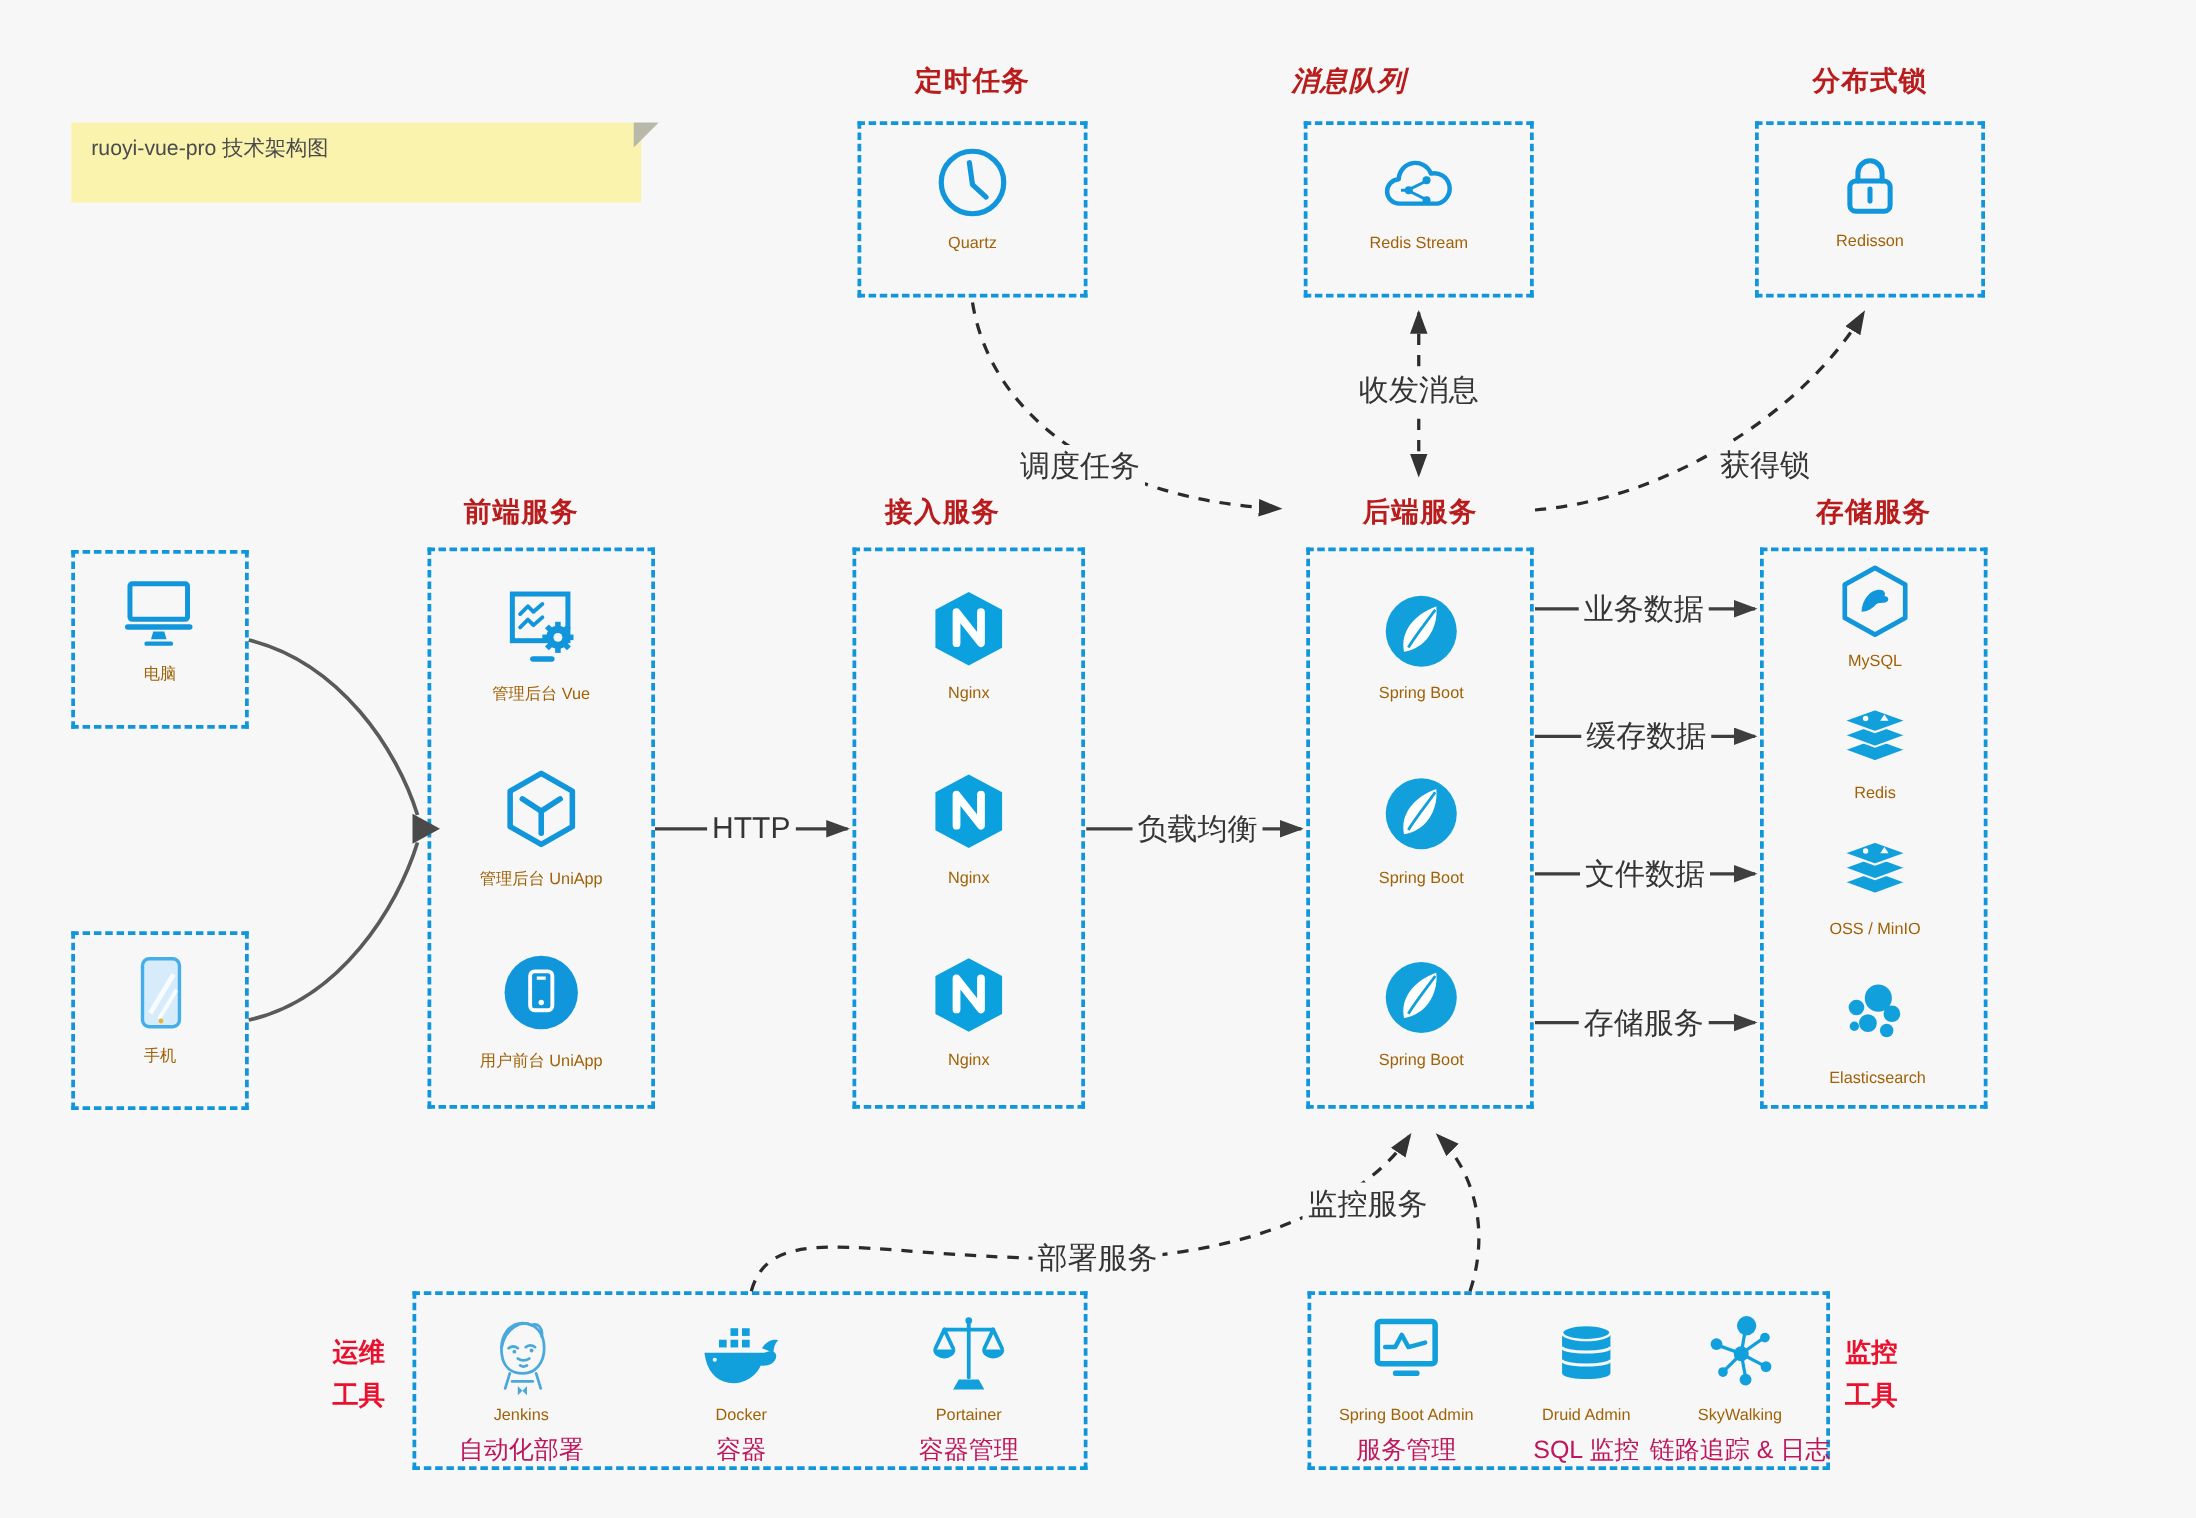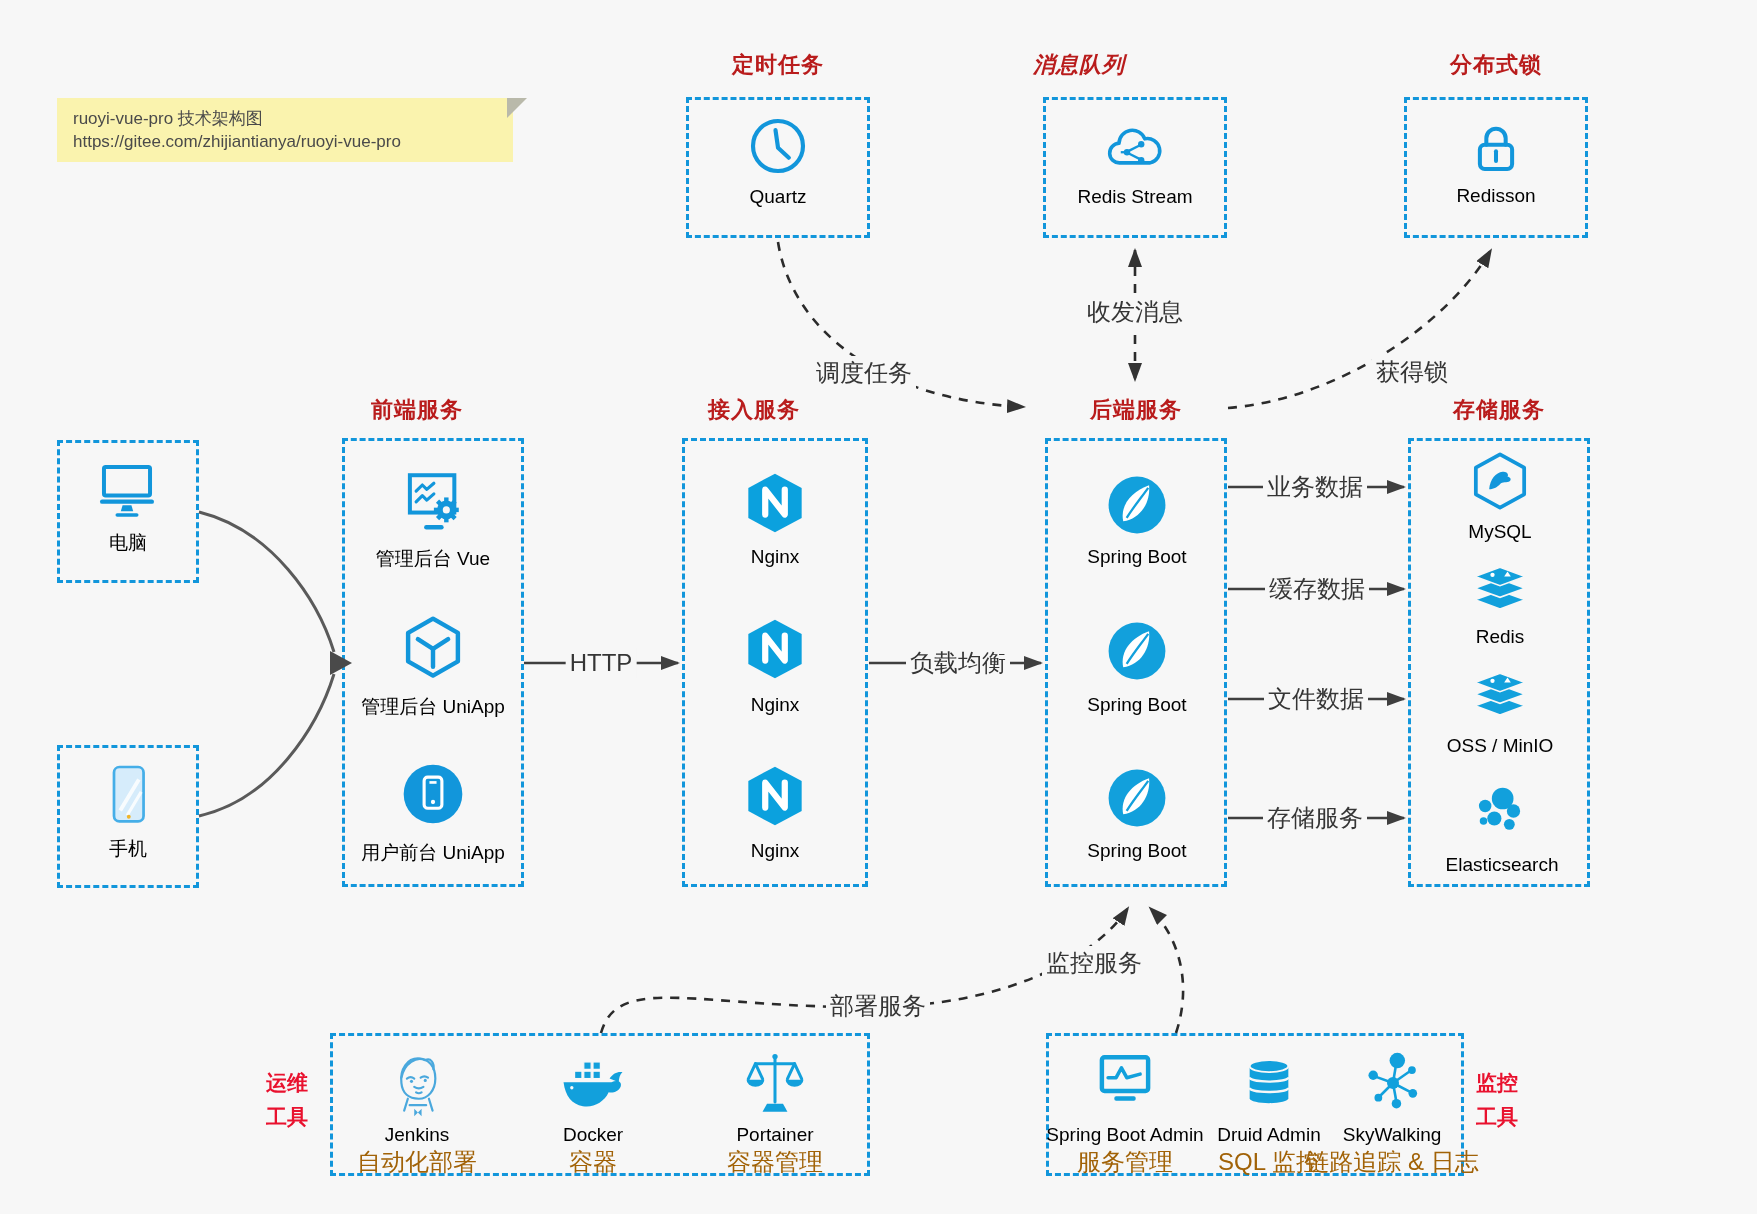--- a/index.html
+++ b/index.html
@@ -1,20 +1,20 @@
 <!DOCTYPE html>
 <html><head>
 <meta charset="utf-8">
 <style>
   html,body{margin:0;padding:0;background:#f7f7f7;font-family:"Liberation Sans","DejaVu Sans",sans-serif;}
   #stage{position:relative;width:1757px;height:1214px;background:#f7f7f7;overflow:hidden;}
   .dbox{position:absolute;border:3px dashed #1296db;background:transparent;box-sizing:border-box;}
   .rtitle{position:absolute;color:#b91c1c;font-size:22px;font-weight:700;text-align:center;letter-spacing:1px;white-space:nowrap;transform:translateX(-50%);}
-  .ilabel{position:absolute;color:#000000;font-size:19px;text-align:right;white-space:nowrap;transform:translateX(-50%);}
-  .slabel{position:absolute;color:#a16207;font-size:24px;text-align:center;white-space:nowrap;transform:translateX(-50%);}
+  .ilabel{position:absolute;color:#a16207;font-size:13px;text-align:right;white-space:nowrap;transform:translateX(-50%);}
+  .slabel{position:absolute;color:#be185d;font-size:20px;text-align:center;white-space:nowrap;transform:translateX(-50%);}
   .edge-label{position:absolute;color:#353535;font-size:24px;background:#f7f7f7;padding:1px 4px;white-space:nowrap;transform:translate(-50%,-50%);z-index:5;}
   .sideRed{position:absolute;color:#e9112e;font-size:21px;font-weight:700;text-align:center;line-height:34px;transform:translateX(-50%);}
   .note{position:absolute;left:57px;top:98px;width:456px;height:64px;background:#faf3ae;color:#4a4a4a;font-size:17px;line-height:23px;padding:9px 0 12px 16px;box-sizing:border-box;}
   .note:after{content:'';position:absolute;top:0;right:-14px;width:0;height:0;border-top:20px solid #b9b9aa;border-right:20px solid transparent;}
   svg.lines{position:absolute;left:0;top:0;z-index:1;pointer-events:none;}
   .icon{position:absolute;z-index:2;}
 </style>
 </head>
 <body>
 
@@ -49,21 +49,20 @@
       <path d="M778 242 C792 330 880 400 1024 407" marker-end="url(#arrD)"></path>
       <path d="M1135 250 L1135 380" marker-start="url(#arrD)" marker-end="url(#arrD)"></path>
       <path d="M1228 408 C1330 400 1442 332 1491 250 " marker-end="url(#arrD)"></path>
       <path d="M601 1033 C618 972 700 1009 878 1007 C1000 1005 1092 962 1128 908" marker-end="url(#arrD)"></path>
       <path d="M1176 1033 C1192 985 1180 938 1150 908" marker-end="url(#arrD)"></path>
     </g>
   </svg>
 
   <div class="note">
     <div>ruoyi-vue-pro 技术架构图</div>
-    <div>https://gitee.com/zhijiantianya/ruoyi-vue-pro</div>
   </div>
 
   <div class="rtitle" style="left:778px;top:50px;">定时任务</div>
   <div class="dbox" style="left:686px;top:97px;width:184px;height:141px;"></div>
   <svg class="icon" style="left:748px;top:116px;" width="60" height="60" viewBox="0 0 72 72">
     <circle cx="36" cy="36" r="30" stroke="#1296db" stroke-width="5" fill="none"></circle>
     <path d="M33 17 L36 38 L49 50" stroke="#1296db" stroke-width="5" fill="none" stroke-linecap="round" stroke-linejoin="round"></path>
   </svg>
   <div class="ilabel" style="left:778px;top:186px;">Quartz</div>
 

